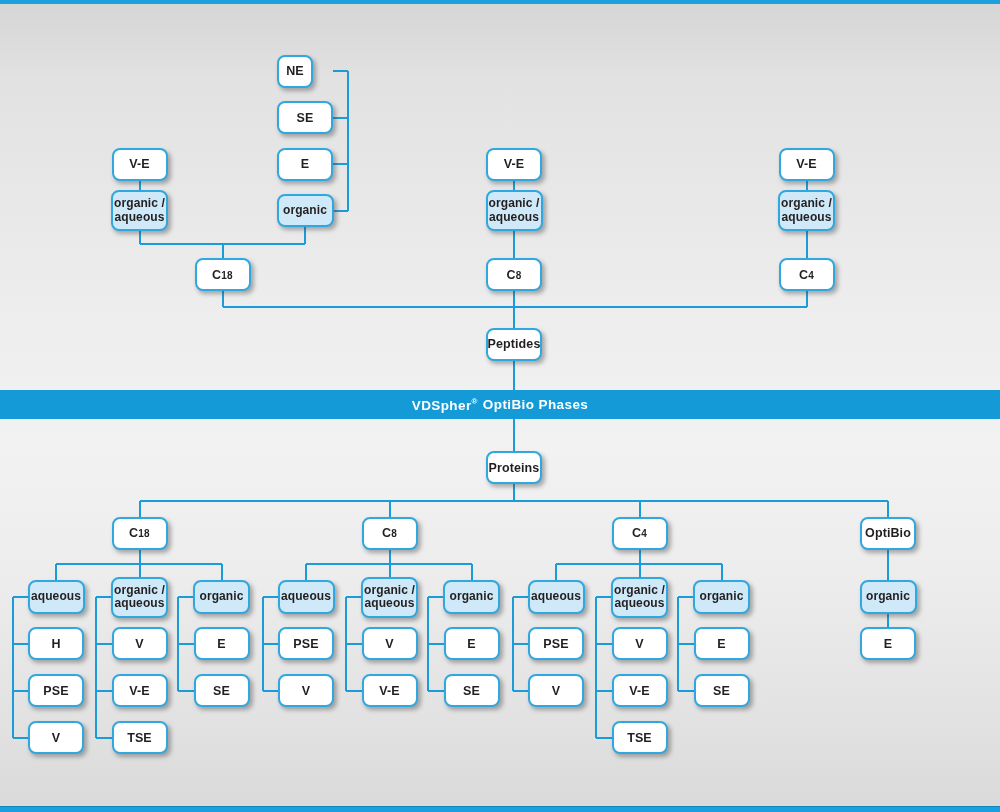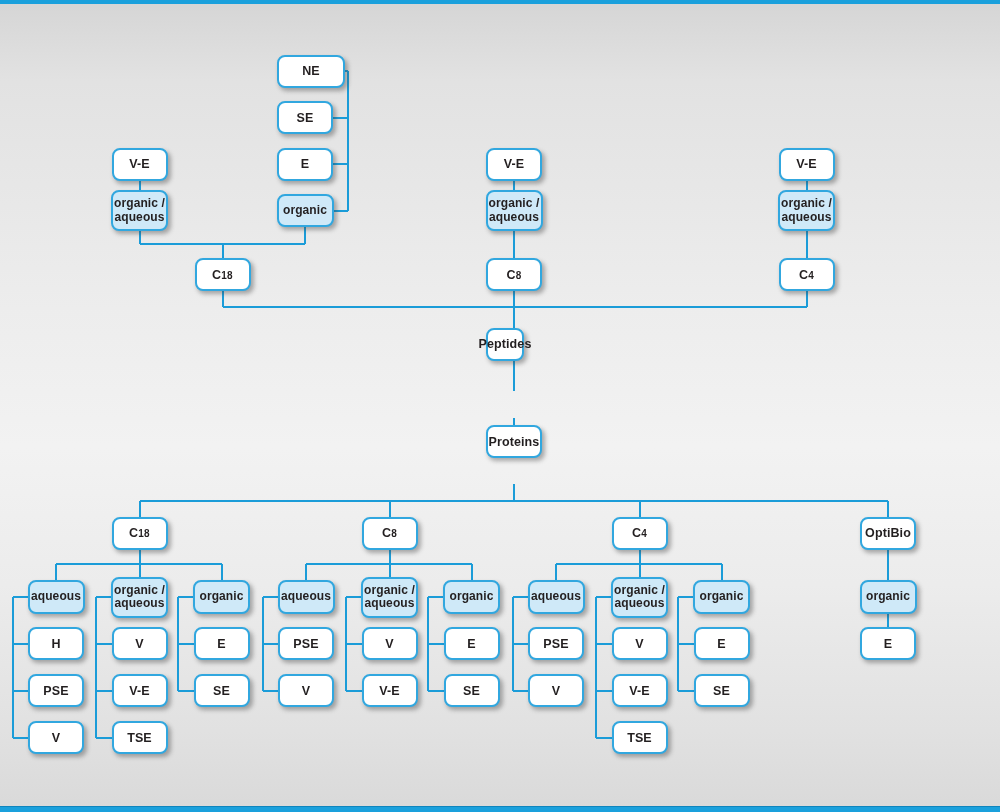--- a/index.html
+++ b/index.html
@@ -150,21 +150,21 @@
     </svg>
 
   <div id="nodes">
       <div class="node" style="left: 111.5px; top: 147.5px; width: 56px; height: 33px;">
         <span class="node-label">V-E</span>
       </div>
       <div class="node tinted" style="left: 111px; top: 190px; width: 57px; height: 41px;">
         <span class="node-label">organic /
 aqueous</span>
       </div>
-      <div class="node" style="left: 277px; top: 54.5px; width: 68px; height: 33px;">
+      <div class="node" style="left: 277px; top: 54.5px; width: 36px; height: 33px;">
         <span class="node-label">NE</span>
       </div>
       <div class="node" style="left: 277px; top: 101px; width: 56px; height: 33px;">
         <span class="node-label">SE</span>
       </div>
       <div class="node" style="left: 277px; top: 147.5px; width: 56px; height: 33px;">
         <span class="node-label">E</span>
       </div>
       <div class="node tinted" style="left: 276.5px; top: 194px; width: 57px; height: 33px;">
         <span class="node-label">organic</span>
@@ -185,24 +185,24 @@
       <div class="node" style="left: 778.5px; top: 147.5px; width: 56px; height: 33px;">
         <span class="node-label">V-E</span>
       </div>
       <div class="node tinted" style="left: 778px; top: 190px; width: 57px; height: 41px;">
         <span class="node-label">organic /
 aqueous</span>
       </div>
       <div class="node" style="left: 778.5px; top: 258px; width: 56px; height: 33px;">
         <span class="node-label">C<span class="dg">4</span></span>
       </div>
-      <div class="node" style="left: 486px; top: 327.5px; width: 38px; height: 33px;">
+      <div class="node" style="left: 486px; top: 327.5px; width: 56px; height: 33px;">
         <span class="node-label">Peptides</span>
       </div>
-      <div class="node" style="left: 486px; top: 425px; width: 56px; height: 33px;">
+      <div class="node" style="left: 486px; top: 451px; width: 56px; height: 33px;">
         <span class="node-label">Proteins</span>
       </div>
       <div class="node" style="left: 111.5px; top: 516.5px; width: 56px; height: 33px;">
         <span class="node-label">C<span class="dg">18</span></span>
       </div>
       <div class="node tinted" style="left: 27.5px; top: 580px; width: 57px; height: 34px;">
         <span class="node-label">aqueous</span>
       </div>
       <div class="node" style="left: 28px; top: 627px; width: 56px; height: 33px;">
         <span class="node-label">H</span>
@@ -304,13 +304,16 @@
         <span class="node-label">OptiBio</span>
       </div>
       <div class="node tinted" style="left: 859.5px; top: 580px; width: 57px; height: 34px;">
         <span class="node-label">organic</span>
       </div>
       <div class="node" style="left: 860px; top: 627px; width: 56px; height: 33px;">
         <span class="node-label">E</span>
       </div>
     </div>
 
+  <div class="banner">
+    <span class="banner-text"><span>VDSpher</span><sup>®</sup><span class="rest">OptiBio Phases</span></span>
+  </div>
 </div>
 
 </body></html>

